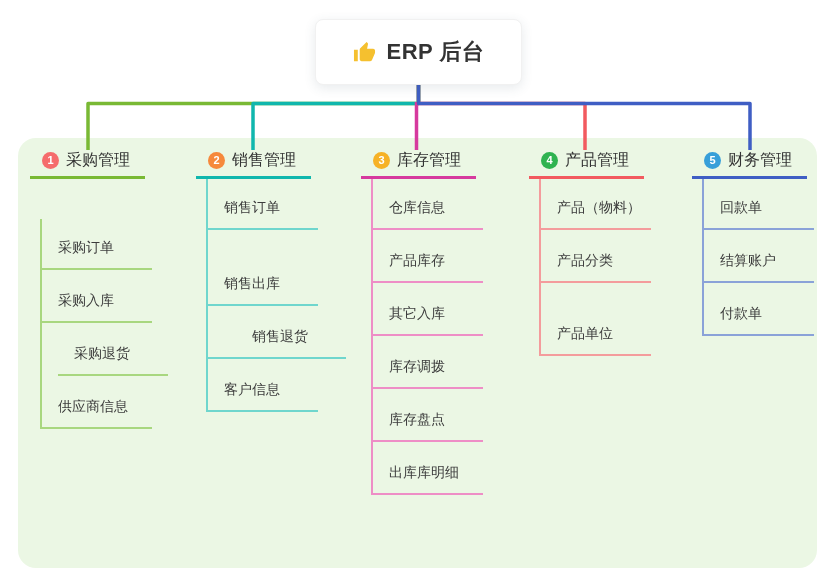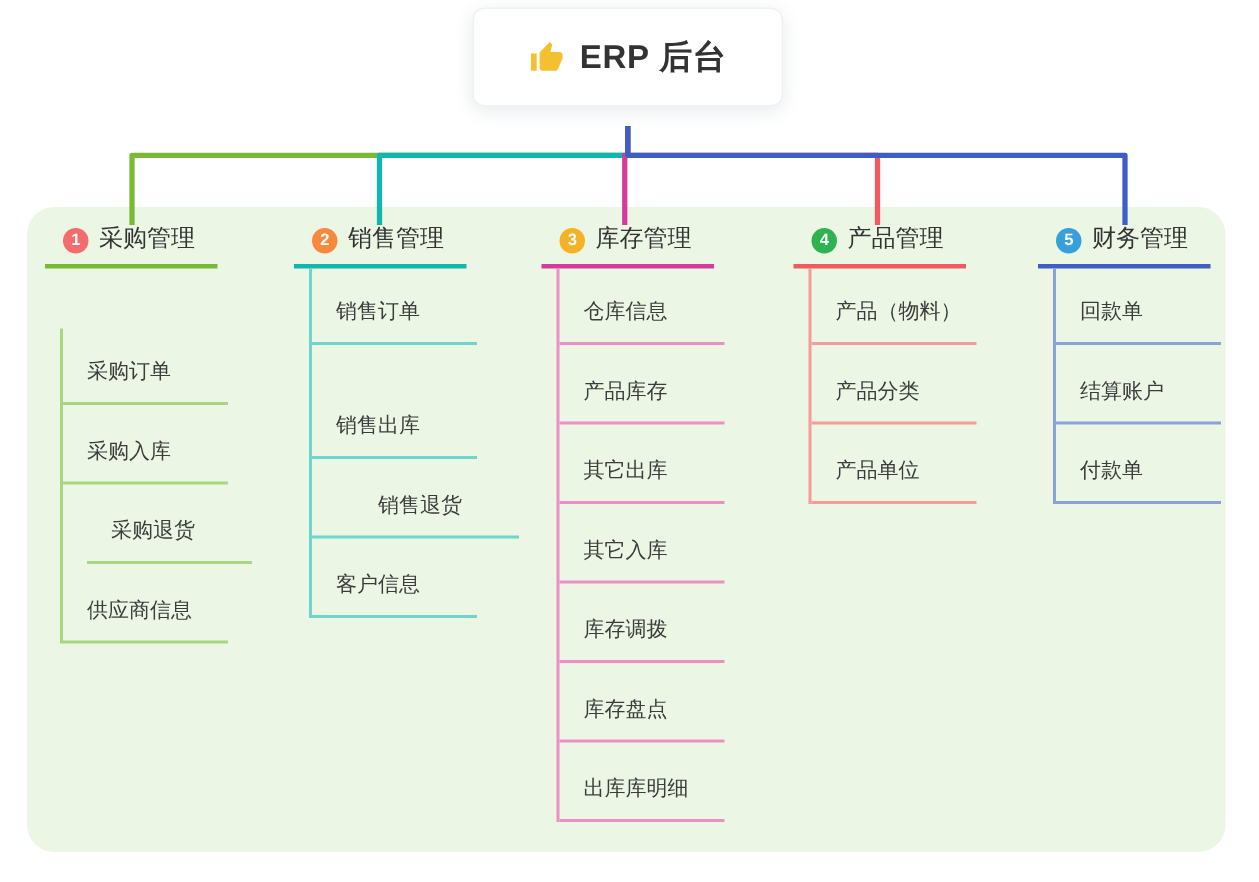--- a/index.html
+++ b/index.html
@@ -23,21 +23,21 @@
   
   #connectors {
     position: absolute; left: 0; top: 0;
     width: 839px; height: 588px;
     pointer-events: none;
   }
 
   
   .root-node {
     position: absolute;
-    left: 315px; top: 5px;
+    left: 315px; top: 19px;
     width: 207px; height: 66px;
     background: #ffffff;
     border: 1px solid #f1f1f1;
     border-radius: 8px;
     box-shadow: 0 3px 12px rgba(60,80,100,0.12);
     display: flex; align-items: center; justify-content: center;
     gap: 11px;
     box-sizing: border-box;
     cursor: pointer;
   }
@@ -140,36 +140,35 @@
         </ul>
       </div>
       <div class="branch" style="left: 361px;">
         <div class="branch-header" style="border-bottom-color: rgb(214, 58, 158);">
           <span class="badge" style="background: rgb(246, 178, 38);">3</span>
           <span class="branch-label">库存管理</span>
         </div>
         <ul class="children" style="border-left-color: rgb(238, 142, 198);">
           <li style="border-bottom-color: rgb(238, 142, 198);">仓库信息</li>
           <li style="border-bottom-color: rgb(238, 142, 198);">产品库存</li>
-          <li style="border-bottom-color: rgb(238, 142, 198);">其它出库</li>
           <li style="border-bottom-color: rgb(238, 142, 198);">其它入库</li>
           <li style="border-bottom-color: rgb(238, 142, 198);">库存调拨</li>
           <li style="border-bottom-color: rgb(238, 142, 198);">库存盘点</li>
           <li style="border-bottom-color: rgb(238, 142, 198);">出库库明细</li>
         </ul>
       </div>
       <div class="branch" style="left: 529px;">
         <div class="branch-header" style="border-bottom-color: rgb(242, 90, 95);">
           <span class="badge" style="background: rgb(47, 179, 80);">4</span>
           <span class="branch-label">产品管理</span>
         </div>
         <ul class="children" style="border-left-color: rgb(244, 156, 156);">
           <li style="border-bottom-color: rgb(244, 156, 156);">产品（物料）</li>
           <li style="border-bottom-color: rgb(244, 156, 156);">产品分类</li>
-          <li style="border-bottom-color: rgb(244, 156, 156);">产品单位</li>
+          <li style="border-bottom-color: rgb(244, 156, 156); margin-top: 20px;">产品单位</li>
         </ul>
       </div>
       <div class="branch" style="left: 692px;">
         <div class="branch-header" style="border-bottom-color: rgb(63, 94, 196);">
           <span class="badge" style="background: rgb(55, 159, 217);">5</span>
           <span class="branch-label">财务管理</span>
         </div>
         <ul class="children" style="border-left-color: rgb(138, 162, 216);">
           <li style="border-bottom-color: rgb(138, 162, 216);">回款单</li>
           <li style="border-bottom-color: rgb(138, 162, 216);">结算账户</li>

